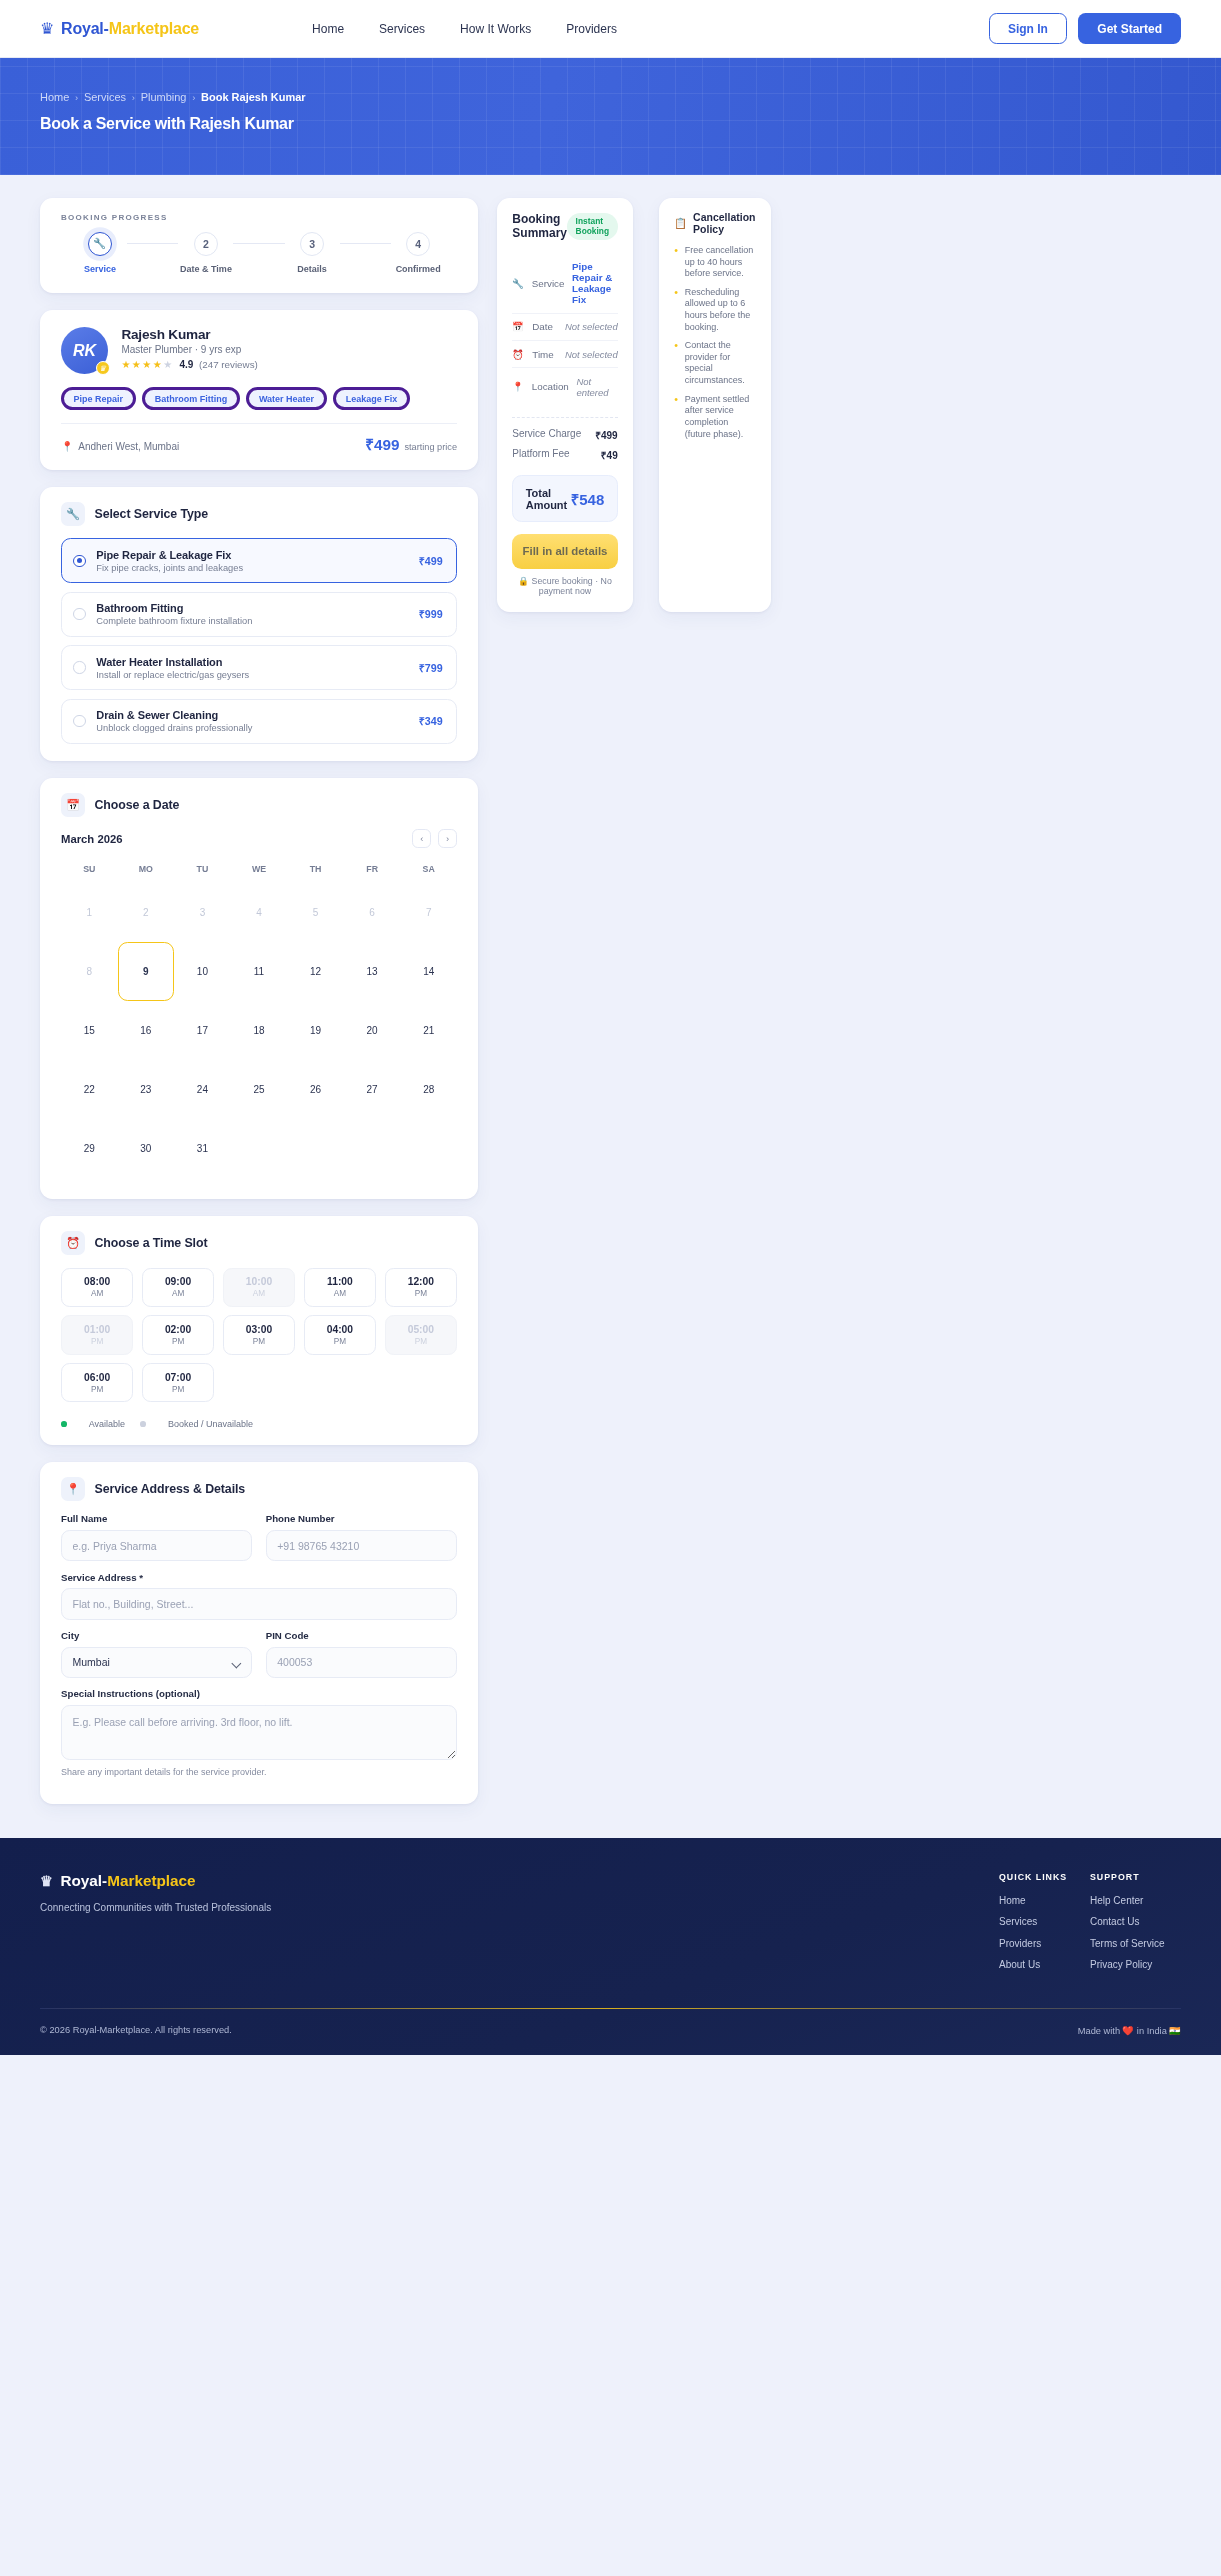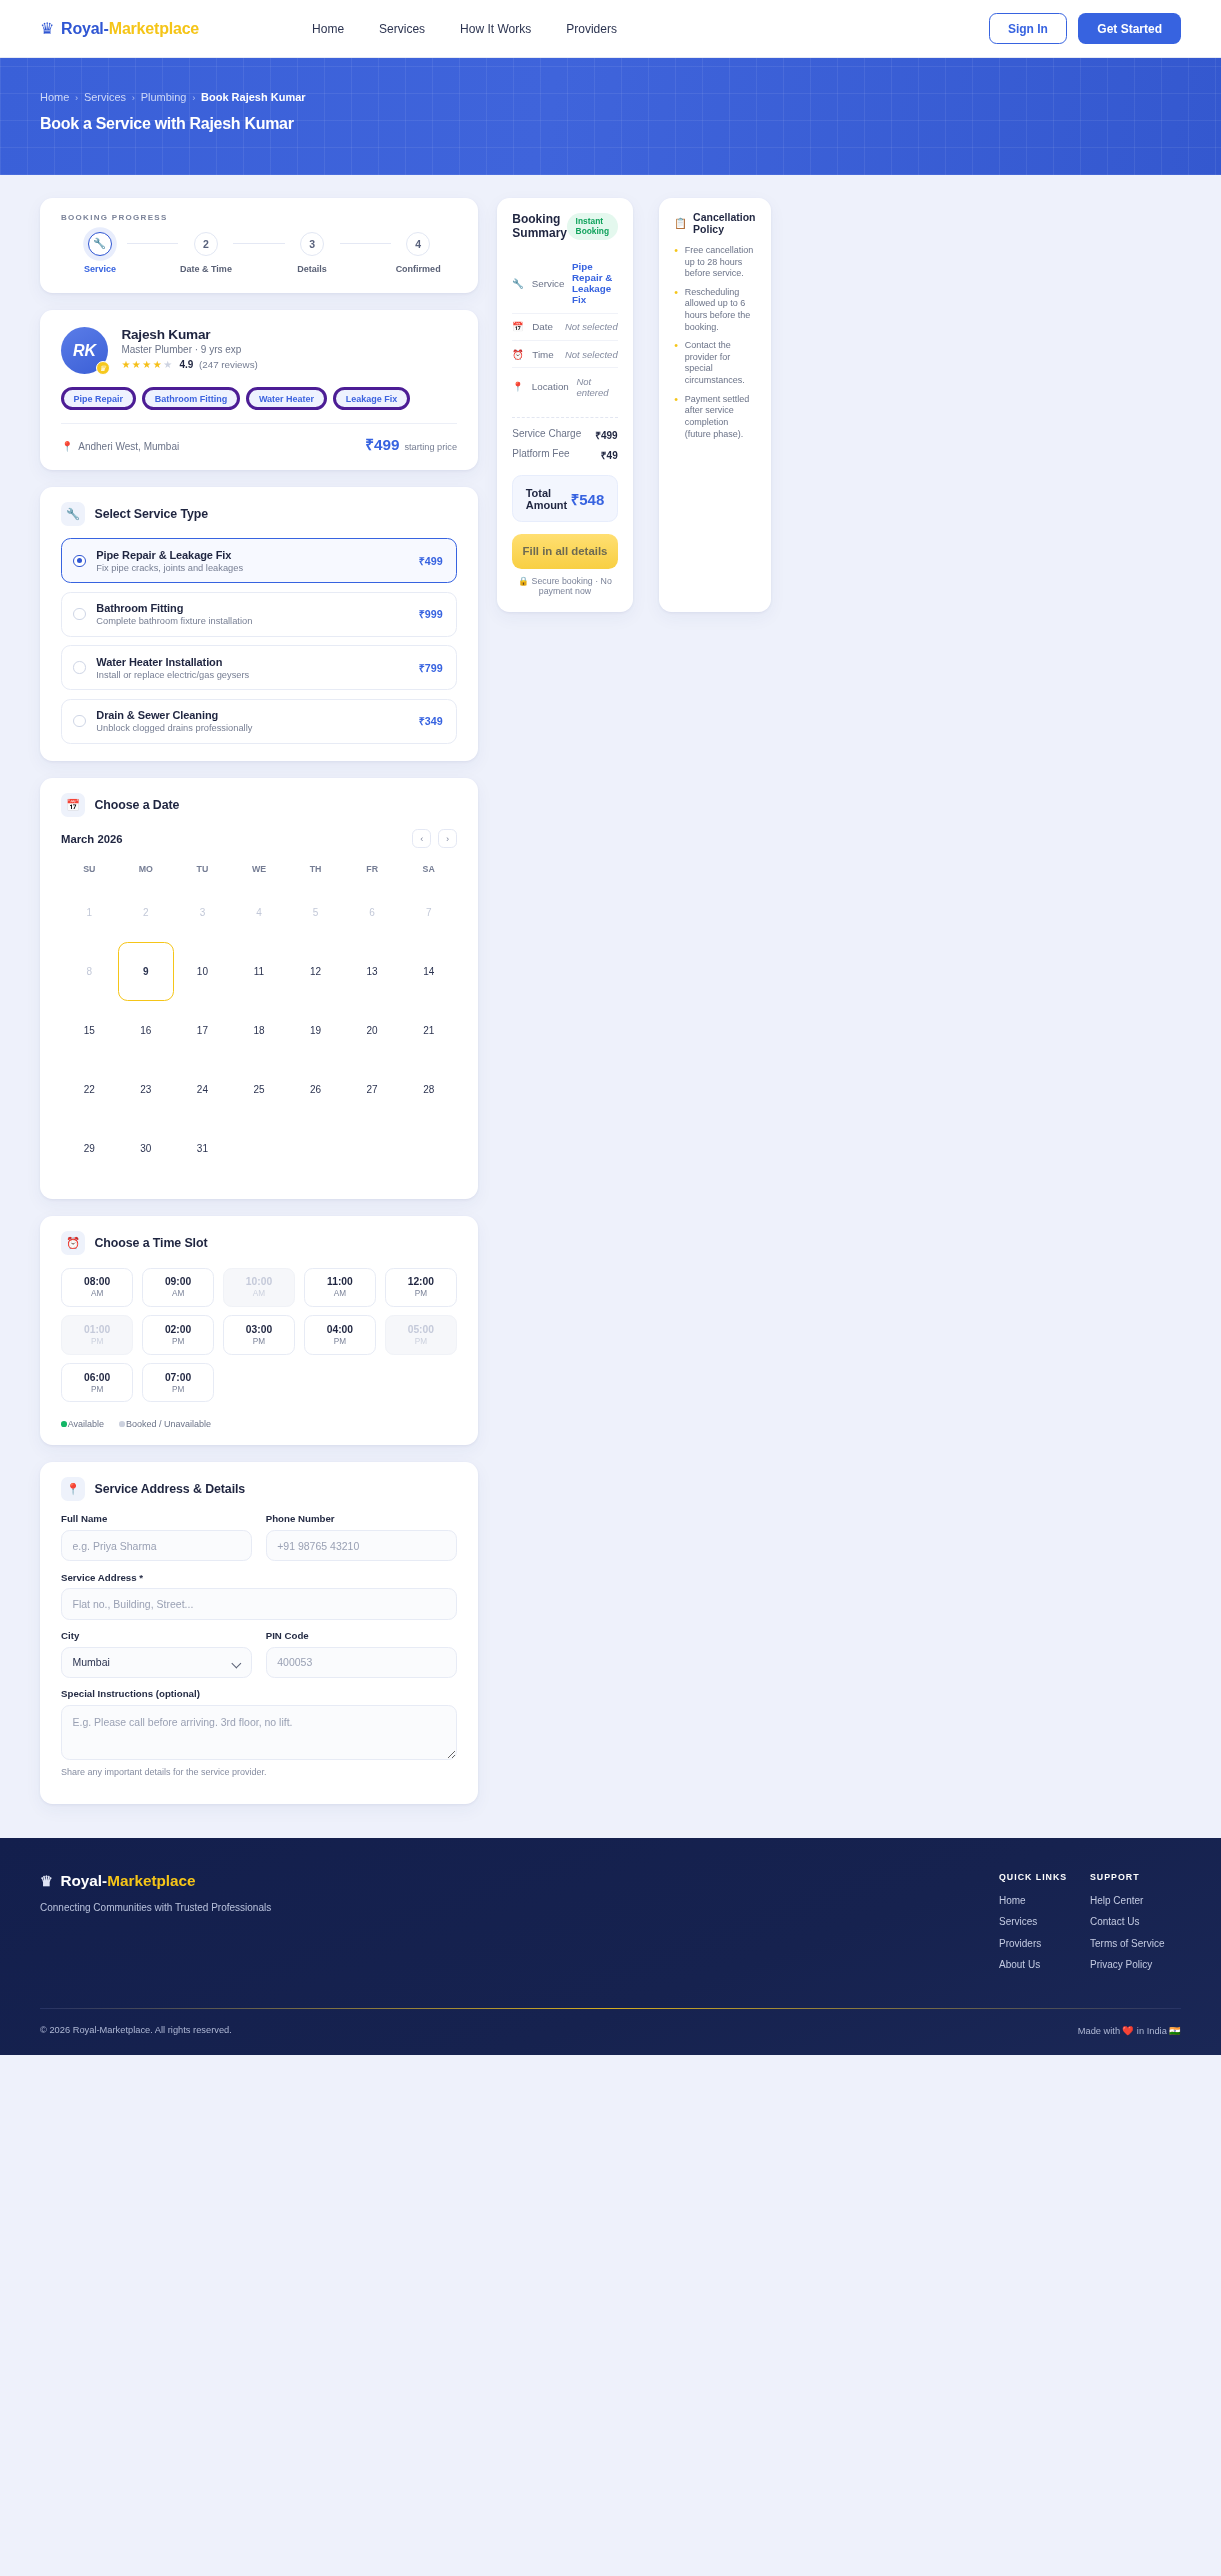--- a/index.html
+++ b/index.html
@@ -178,21 +178,21 @@
   .slot {
     border: 1.1px solid #e7ebf5; border-radius: 8.6px; background: #fff;
     padding: 7.6px 0 7.6px 0; text-align: center; cursor: pointer;
   }
   .slot.disabled { background: #f6f7fa; border-color: #f0f2f7; cursor: default; }
   .slot-time { font-size: 10.3px; font-weight: bold; color: #1f2540; }
   .slot.disabled .slot-time { color: #c5cada; }
   .slot-mer { font-size: 8.2px; color: #7a8298; margin-top: 1.9px; }
   .slot.disabled .slot-mer { color: #ccd1de; }
   .legend { display: flex; gap: 15.3px; padding: 5.7px 21px 15.3px 21px; font-size: 9px; color: #6b7388; }
-  .legend span { display: flex; align-items: center; gap: 1px; }
+  .legend span { display: flex; align-items: center; gap: 22px; }
   .dot-green { width: 5.7px; height: 5.7px; border-radius: 50%; background: #14b667; }
   .dot-gray { width: 5.7px; height: 5.7px; border-radius: 50%; background: #ccd1de; }
 
   
   .form { padding: 0 21px 17px 21px; }
   .row2 { display: flex; gap: 13.4px; }
   .fg { margin-bottom: 10.5px; flex: 1; }
   .flabel { font-size: 9.7px; font-weight: bold; color: #252c45; display: block; margin-bottom: 5.7px; }
   .finput, .fselect, .ftext {
     width: 100%; border: 1.1px solid #e7ebf5; border-radius: 8.6px;
@@ -630,21 +630,21 @@
       <button class="cta">Fill in all details</button>
       <div class="secure">🔒 Secure booking · No payment now</div>
     </div>
 
     <div class="card policy">
       <div class="policy-title">
         <span>📋</span>
         <span>Cancellation Policy</span>
       </div>
       <ul>
-        <li>Free cancellation up to 28 hours before service.</li>
+        <li>Free cancellation up to 40 hours before service.</li>
         <li>Rescheduling allowed up to 6 hours before the booking.</li>
         <li>Contact the provider for special circumstances.</li>
         <li>Payment settled after service completion (future phase).</li>
       </ul>
     </div>
   </div>
 </div>
 
 <div class="footer">
   <div class="foot-grid">

